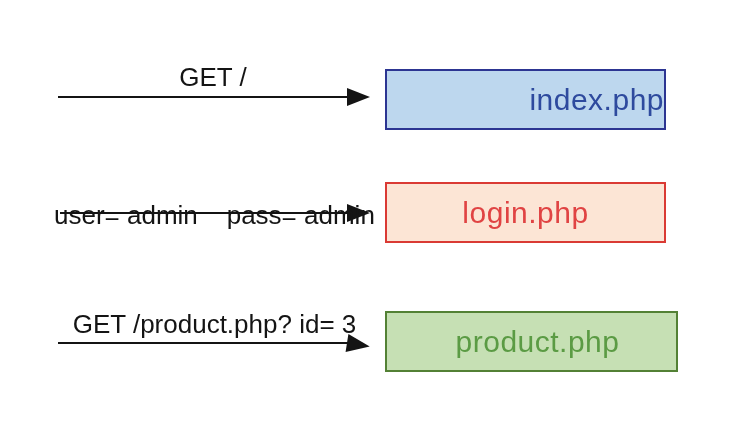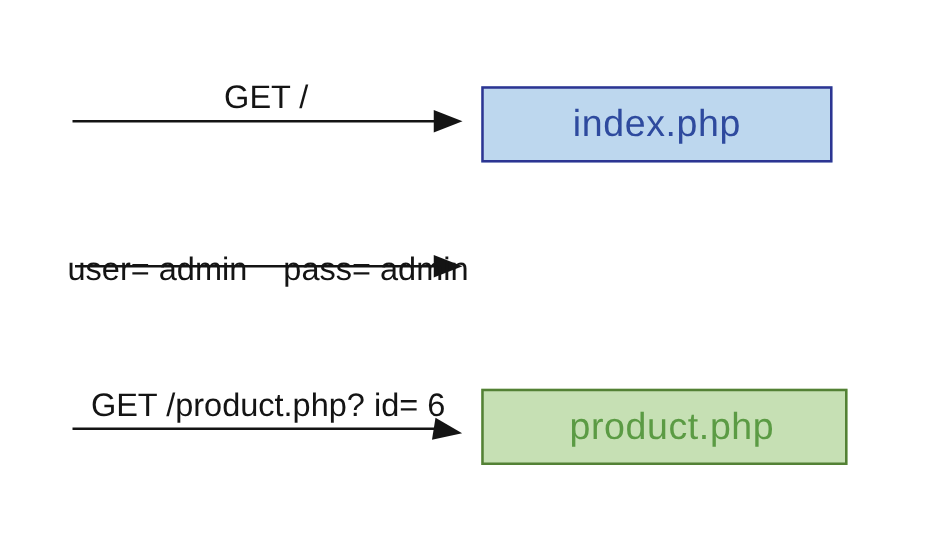--- a/index.html
+++ b/index.html
@@ -35,21 +35,21 @@
     width:277px;height:57px;
     border:2px solid;
     display:flex;align-items:center;justify-content:center;
     font-size:30px;
     letter-spacing:0.5px;
   }
   
   .r1-lbl  {left:58px;  top:64px;  width:310px;}
   .r1-shaft{left:58px;  top:96px;  width:290px;}
   .r1-head {left:347px; top:88px;}
-  .r1-box  {left:385px; top:69px;}
+  .r1-box  {left:385px; top:69px;justify-content:flex-end;}
   
   .r2-lbl  {left:60px;  top:184px; width:310px;}
   .r2-shaft{left:60px;  top:212px; width:288px;}
   .r2-head {left:347px; top:204px;}
   .r2-sub  {left:54px;  top:202px; width:320px;}
   .r2-box  {left:385px; top:182px;}
   
   .r3-lbl  {left:59px;  top:311px; width:311px;}
   .r3-shaft{left:58px;  top:342px; width:290px;}
   .r3-head {left:347px; top:334px; transform:rotate(9deg); transform-origin:0 50%;}
@@ -63,21 +63,24 @@
   <div class="lbl r1-lbl">GET /</div>
   <div class="shaft r1-shaft" style="background-color: rgb(20, 20, 20);"></div>
   <div class="head r1-head" style="border-left-color: rgb(20, 20, 20);"></div>
   <div class="box r1-box" style="background-color: rgb(189, 215, 238); border-color: rgb(44, 53, 146); color: rgb(46, 74, 158);">
     <span>index.php</span>
   </div>
 
   <div class="shaft r2-shaft" style="background-color: rgb(20, 20, 20);"></div>
   <div class="head r2-head" style="border-left-color: rgb(20, 20, 20);"></div>
   <div class="lbl r2-sub">user= admin    pass= admin</div>
+  <div class="box r2-box" style="background-color: rgb(252, 229, 213); border-color: rgb(218, 58, 52); color: rgb(224, 67, 67);">
+    <span>login.php</span>
+  </div>
 
-  <div class="lbl r3-lbl">GET /product.php? id= 6</div>
+  <div class="lbl r3-lbl">GET /product.php? id= 3</div>
   <div class="shaft r3-shaft" style="background-color: rgb(20, 20, 20);"></div>
   <div class="head r3-head" style="border-left-color: rgb(20, 20, 20);"></div>
   <div class="box r3-box" style="background-color: rgb(198, 224, 180); border-color: rgb(83, 129, 53); color: rgb(91, 155, 68);">
     <span>product.php</span>
   </div>
 
 </div>
 
 </body></html>

